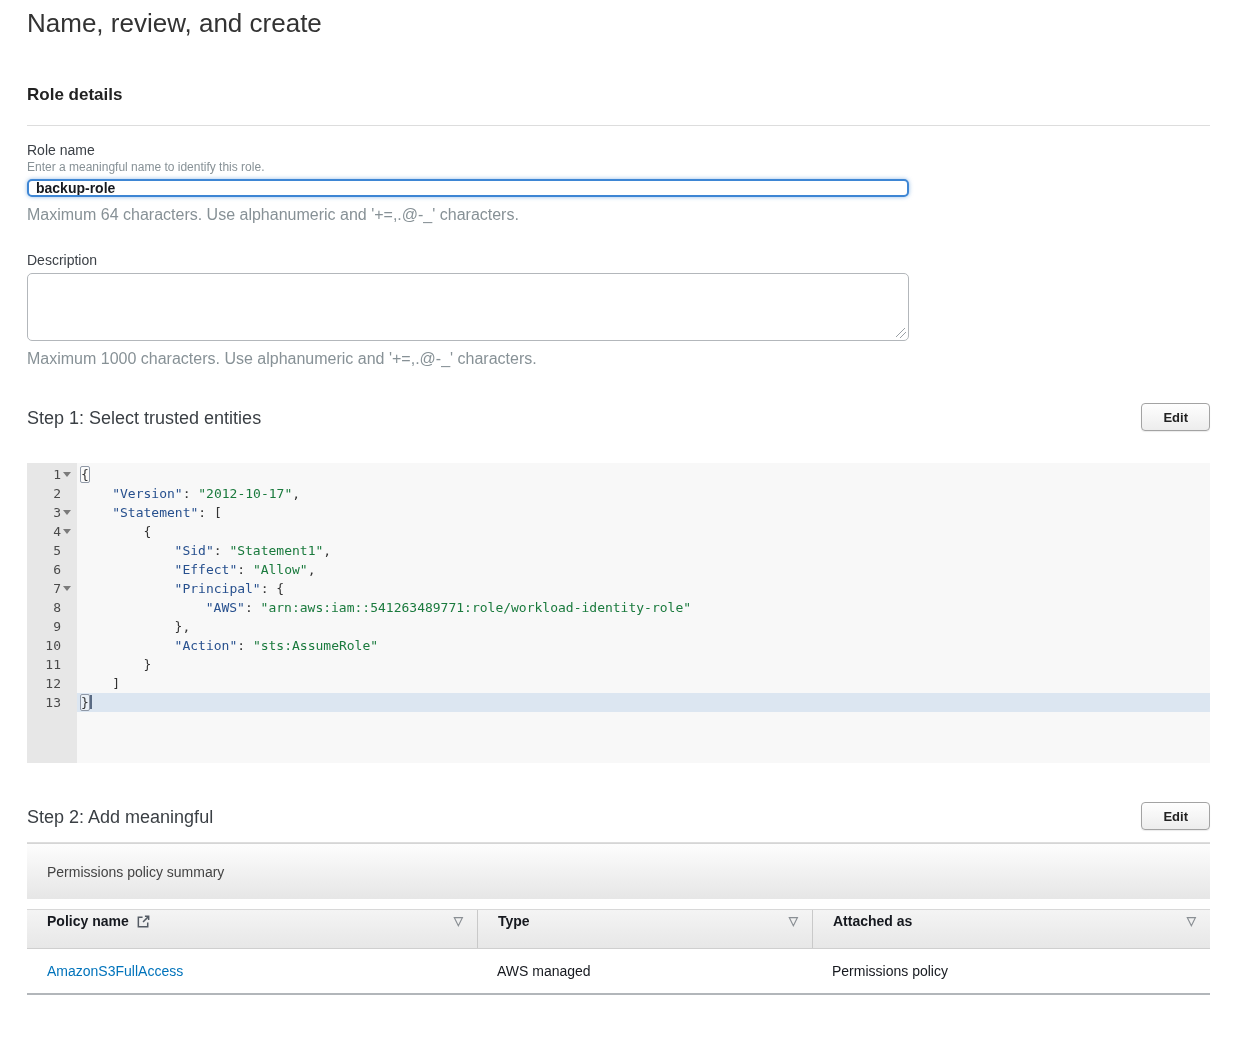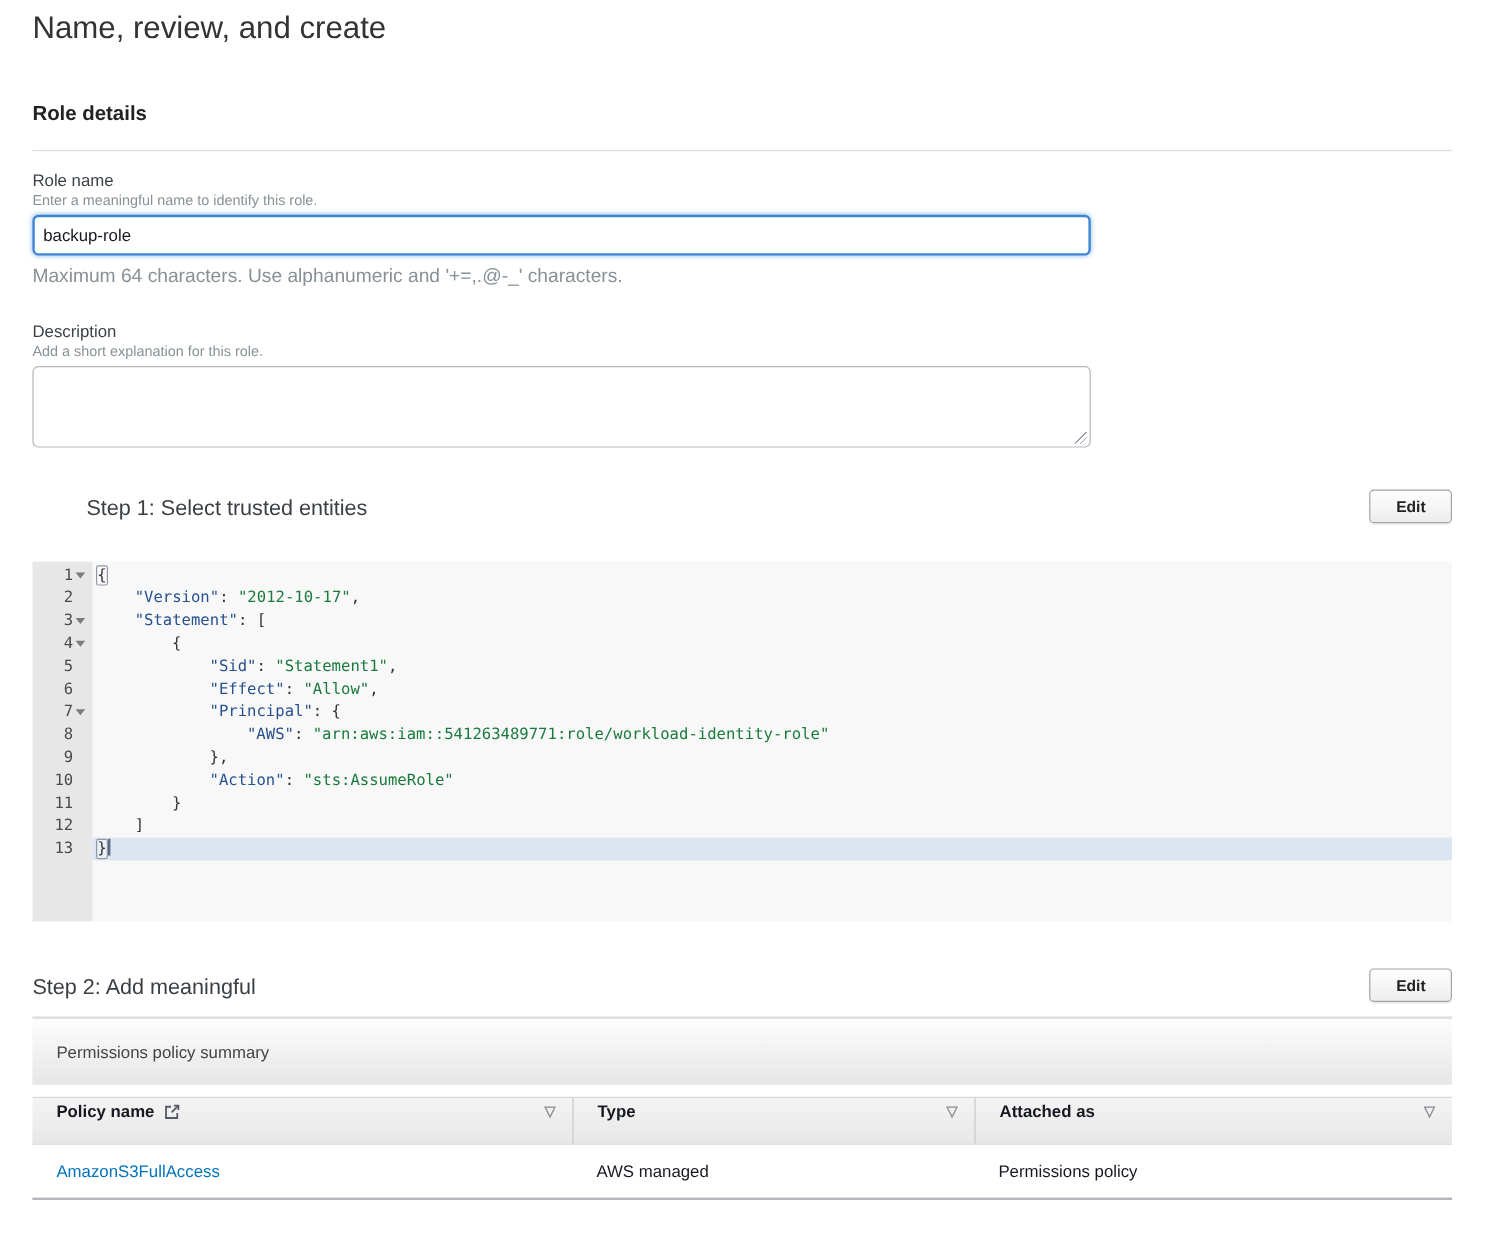--- a/index.html
+++ b/index.html
@@ -14,26 +14,27 @@
   .page-title { font-size: 26px; font-weight: 400; color: #333; letter-spacing: 0; }
 
   .section-heading { margin-top: 46px; font-size: 17px; font-weight: 700; color: #222; }
   .divider { margin-top: 20px; border: none; border-top: 1px solid #ddd; height: 0; }
 
   .field-label { margin-top: 16px; font-size: 14px; color: #3c4147; }
   .field-help { margin-top: 2px; font-size: 12px; color: #879196; }
   .field-constraint { margin-top: 9px; font-size: 16px; color: #879196; }
 
   .role-name-input {
-    display: block; margin-top: 5px; width: 882px; height: 34px;
+    display: block; margin-top: 5px; width: 882px; height: 18px;
     border: 2px solid #3e86d4; border-radius: 5px;
     box-shadow: 0 0 4px rgba(62,134,212,0.55);
     font-size: 14px; color: #16191f; padding: 0 7px;
     font-family: "Liberation Sans", sans-serif; outline: none;
     caret-color: #222;
+    font-weight: bold;
   }
 
   .desc-group { margin-top: 28px; }
   .textarea-wrap { position: relative; width: 882px; margin-top: 5px; }
   .desc-textarea {
     display: block; width: 882px; height: 68px; resize: none;
     border: 1px solid #b3b7bb; border-radius: 5px;
     font-size: 14px; padding: 6px 8px; color: #16191f;
     font-family: "Liberation Sans", sans-serif; outline: none;
   }
@@ -42,21 +43,21 @@
     background:
       linear-gradient(135deg,
         transparent 0%, transparent 42%,
         #9aa0a5 42%, #9aa0a5 50%,
         transparent 50%, transparent 66%,
         #9aa0a5 66%, #9aa0a5 74%,
         transparent 74%);
   }
 
   .step-row { display: flex; align-items: flex-start; justify-content: space-between; }
-  .step1-row { margin-top: 35px; margin-left: 45px; }
+  .step1-row { margin-top: 35px; }
   .step2-row { margin-top: 39px; }
   .step-heading { font-size: 18px; font-weight: 400; color: #3a3f44; padding-top: 5px; }
   .edit-btn {
     min-width: 68px; height: 28px; padding: 0 21px;
     background: linear-gradient(180deg, #fefefe 0%, #ededed 100%);
     border: 1px solid #a3a3a3; border-radius: 4px;
     font-family: "Liberation Sans", sans-serif;
     font-size: 13px; font-weight: 700; color: #222;
     box-shadow: 0 1px 1px rgba(0,0,0,0.08); cursor: pointer; text-align: center;
   }
@@ -141,25 +142,25 @@
 
   <div>
     <div class="field-label">Role name</div>
     <div class="field-help">Enter a meaningful name to identify this role.</div>
     <input class="role-name-input" type="text" value="backup-role" style="">
     <div class="field-constraint">Maximum 64 characters. Use alphanumeric and '+=,.@-_' characters.</div>
   </div>
 
   <div class="desc-group">
     <div class="field-label">Description</div>
-    <div class="field-help">Add a short explanation for this role.</div>
     <div class="textarea-wrap">
       <textarea class="desc-textarea" style=""></textarea>
       <div class="resize-handle"></div>
     </div>
+    <div class="field-constraint">Maximum 1000 characters. Use alphanumeric and '+=,.@-_' characters.</div>
   </div>
 
   <div class="step-row step1-row">
     <div class="step-heading">Step 1: Select trusted entities</div>
     <button class="edit-btn">Edit</button>
   </div>
 
   <div class="editor">
     <div class="gutter" id="editor-gutter">
         <div class="gutter-row">

